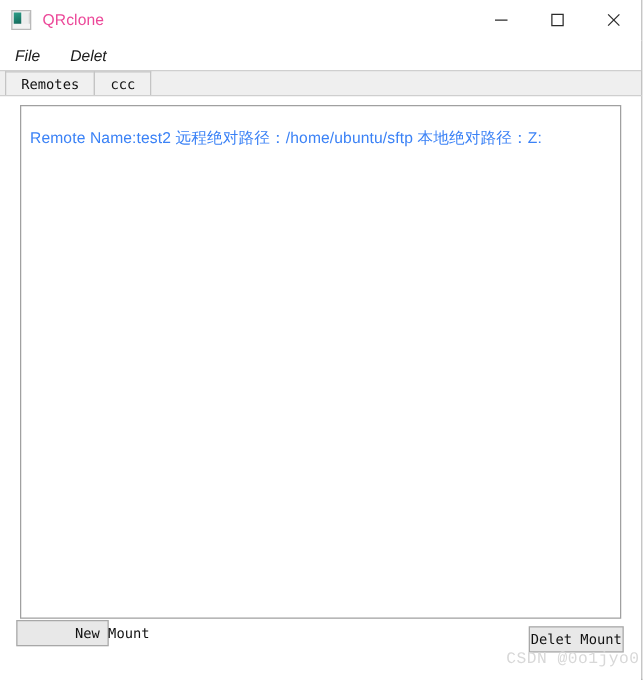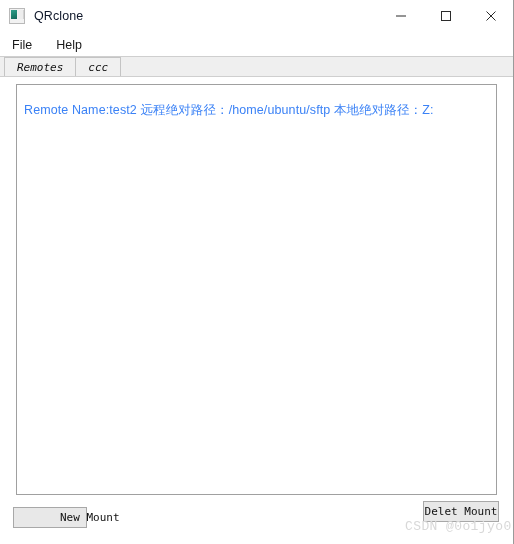--- a/index.html
+++ b/index.html
@@ -53,21 +53,21 @@
   }
   #app-icon .sq-right {
     position: absolute;
     left: 8px; top: 1px;
     width: 5px; height: 9px;
     background: #ededed;
     border-right: 1px solid #d2d2d2;
   }
   #title-text {
     font-size: 12.5px;
-    color: #0f172a;
+    color: #ec4899;
     letter-spacing: 0.1px;
   }
 
   #window-controls {
     position: absolute;
     right: 0;
     top: 0;
     height: 32px;
     display: flex;
   }
@@ -81,20 +81,21 @@
   }
   .win-btn svg { display: block; }
 
   
   #menu-bar {
     height: 23px;
     background: #ffffff;
     display: flex;
     align-items: center;
     padding-left: 8px;
+    font-style: italic;
   }
   .menu-item {
     font-size: 12.5px;
     color: #1a1a1a;
     padding: 2px 10px 2px 4px;
     margin-right: 10px;
   }
 
   
   #tab-strip {
@@ -113,21 +114,20 @@
     color: #111111;
     height: 20px;
     line-height: 20px;
     padding: 0 12px;
     box-sizing: border-box;
     background: #f0f0f0;
     border: 1px solid #c4c4c4;
     border-bottom: none;
     margin-right: -1px;
     white-space: nowrap;
-    font-style: italic;
   }
   .tab.active {
     background: #ffffff;
     height: 21px;
     line-height: 20px;
     position: relative;
     z-index: 3;
     border-color: #bdbdbd;
   }
 
@@ -170,21 +170,21 @@
     background: #e8e8e8;
     border: 1px solid #a8a8a8;
     box-sizing: border-box;
     height: 21px;
     line-height: 19px;
     text-align: center;
     white-space: nowrap;
   }
   #new-mount-button {
     left: 13px;
-    top: 430px;
+    top: 419px;
     width: 74px;
     padding-left: 46px;
   }
   #delete-mount-button {
     left: 423px;
     top: 424px;
     width: 76px;
   }
 
   
@@ -227,21 +227,21 @@
         <svg width="12" height="12" viewBox="0 0 12 12">
           <line x1="1.5" y1="1.5" x2="10.5" y2="10.5" stroke="#2b2b2b" stroke-width="1"></line>
           <line x1="10.5" y1="1.5" x2="1.5" y2="10.5" stroke="#2b2b2b" stroke-width="1"></line>
         </svg>
       </div>
     </div>
   </div>
 
   <div id="menu-bar">
     <div class="menu-item">File</div>
-    <div class="menu-item">Help</div>
+    <div class="menu-item">Delet</div>
   </div>
 
   <div id="tab-strip">
     <div class="tab">Remotes</div>
     <div class="tab">ccc</div>
   </div>
 
   <div id="tab-body">
 
     <div id="list-panel">

